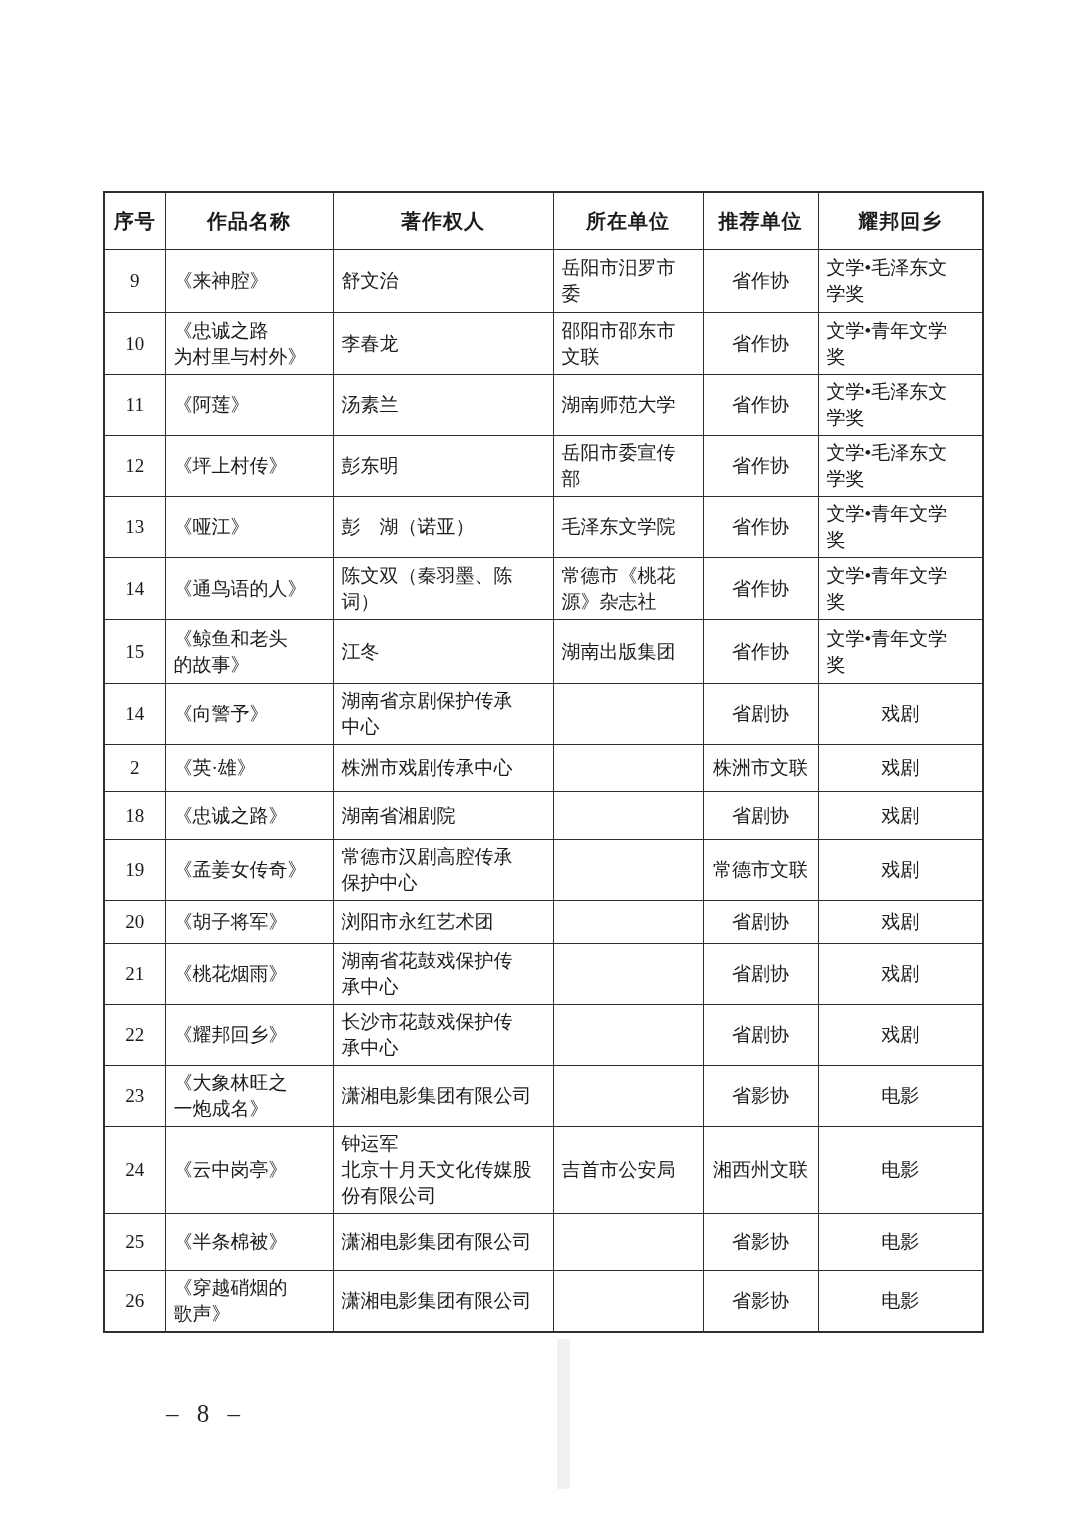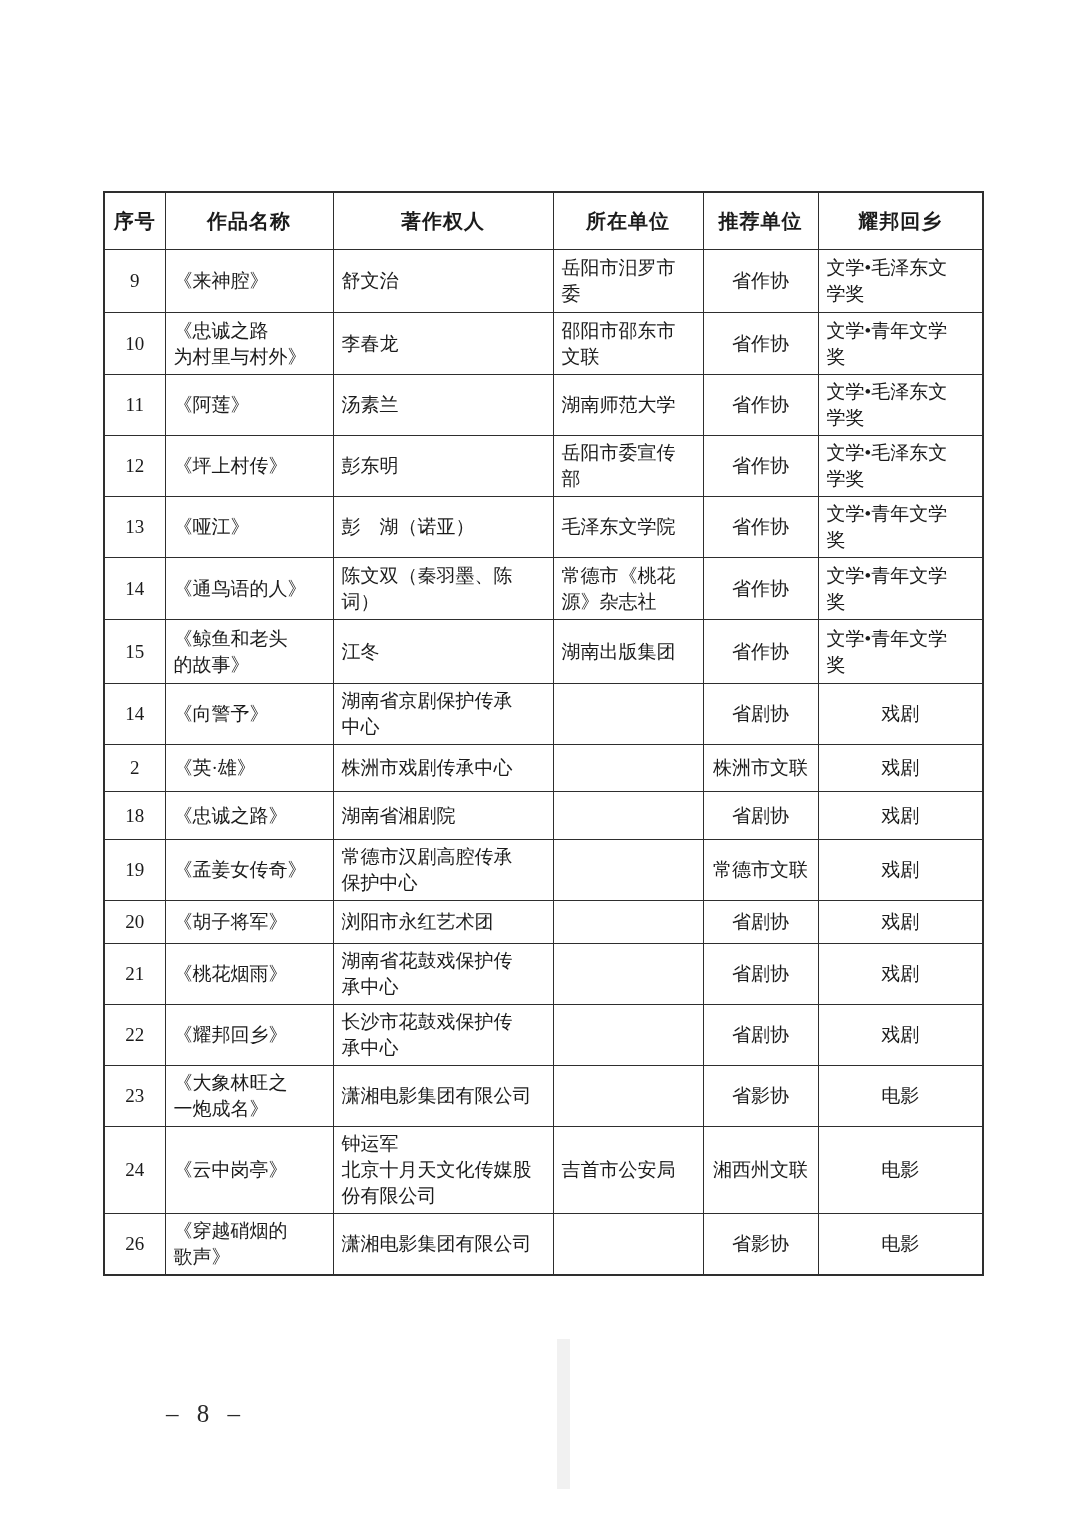--- a/index.html
+++ b/index.html
@@ -214,20 +214,28 @@
         <tr style="height: 84px;">
           <td class="center c0">24</td>
           <td class="left c1">《云中岗亭》</td>
           <td class="left c2">钟运军
 北京十月天文化传媒股
 份有限公司</td>
           <td class="left c3">吉首市公安局</td>
           <td class="center c4">湘西州文联</td>
           <td class="center c5">电影</td>
         </tr>
+        <tr style="height: 57px;">
+          <td class="center c0">25</td>
+          <td class="left c1">《半条棉被》</td>
+          <td class="left c2">潇湘电影集团有限公司</td>
+          <td class="left c3"></td>
+          <td class="center c4">省影协</td>
+          <td class="center c5">电影</td>
+        </tr>
         <tr style="height: 48px;">
           <td class="center c0">26</td>
           <td class="left c1">《穿越硝烟的
 歌声》</td>
           <td class="left c2">潇湘电影集团有限公司</td>
           <td class="left c3"></td>
           <td class="center c4">省影协</td>
           <td class="center c5">电影</td>
         </tr>
       </tbody>

